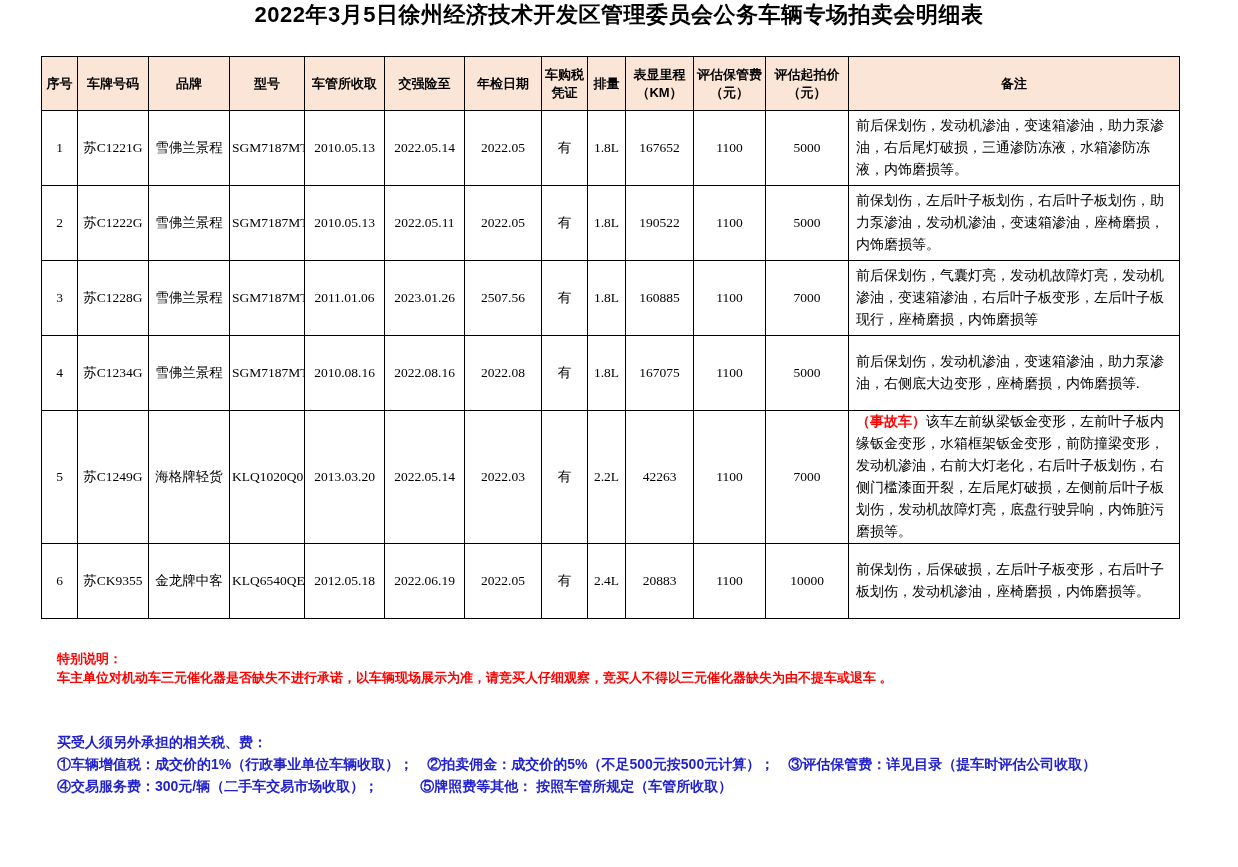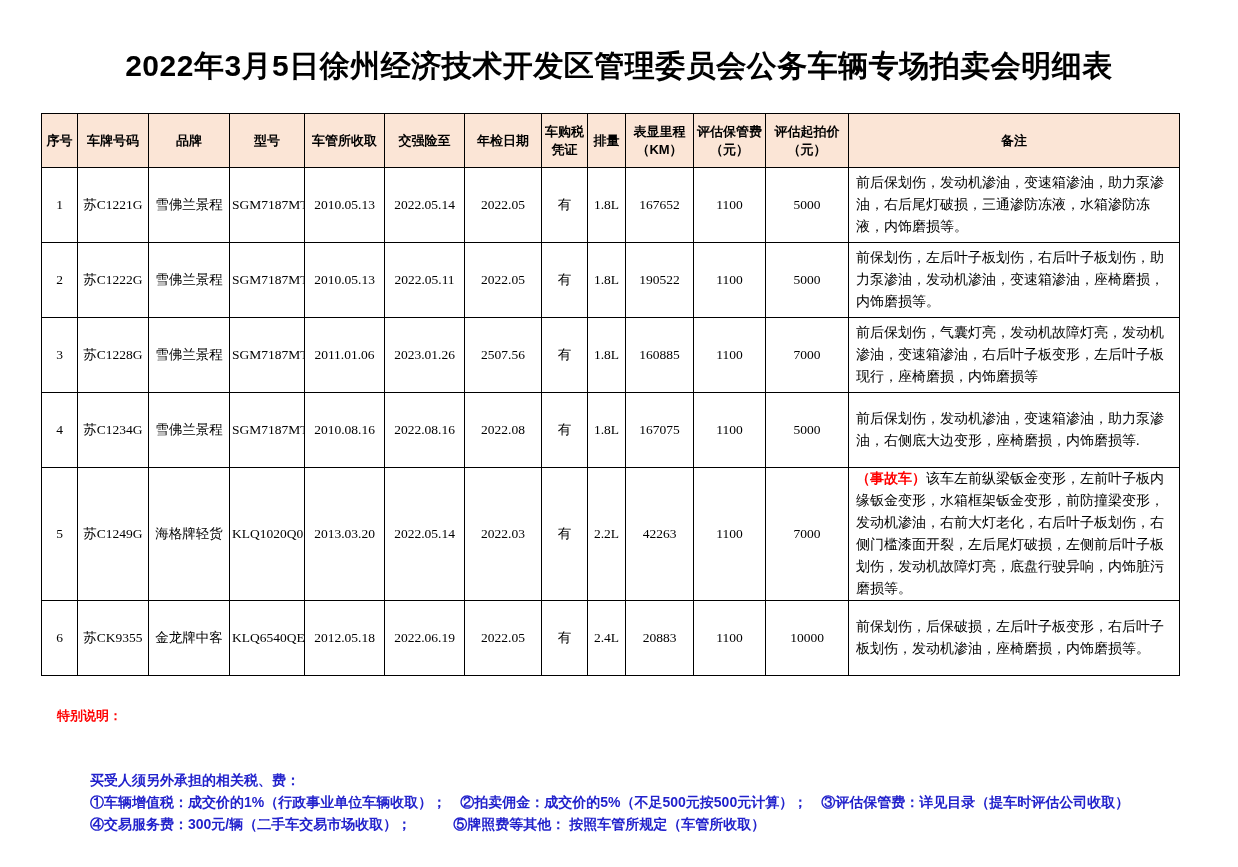--- a/index.html
+++ b/index.html
@@ -9,23 +9,23 @@
     --border:#000000;
   }
   *{box-sizing:border-box;}
   html,body{margin:0;padding:0;}
   body{
     width:1238px;height:867px;background:#ffffff;overflow:hidden;
     font-family:"Liberation Serif", serif;color:#000;
   }
   .page{position:relative;width:1238px;height:867px;}
   .title{
-    margin:0;padding-top:46px;text-align:center;
-    font-family:"Liberation Sans", sans-serif;
-    font-size:30px;font-weight:bold;letter-spacing:0.5px;
+    margin:0;text-align:center;
+    font-family:"Liberation Sans", sans-serif;
+    font-size:22px;font-weight:bold;letter-spacing:0.5px;
   }
   table.vehicle-table{
     margin:26px 0 0 41px;width:1138px;
     border-collapse:collapse;table-layout:fixed;
   }
   .vehicle-table th,.vehicle-table td{
     border:1px solid var(--border);
     text-align:center;vertical-align:middle;
     padding:2px;overflow:hidden;
   }
@@ -41,21 +41,21 @@
     text-align:left;font-size:14px;line-height:22px;padding:0 7px;
   }
   .red-bold{color:var(--accent-red);font-weight:bold;}
   .special-note{
     margin:30px 0 0 57px;
     color:var(--accent-red);font-weight:bold;
     font-family:"Liberation Sans", sans-serif;
     font-size:13px;line-height:19px;
   }
   .fees{
-    margin:44px 0 0 90px;
+    margin:44px 0 0 57px;
     color:var(--accent-blue);font-weight:bold;
     font-family:"Liberation Sans", sans-serif;
     font-size:14px;line-height:22px;
   }
 </style>
 </head>
 <body>
 
 <div class="page">
 
@@ -183,20 +183,21 @@
           <td>20883</td>
           <td>1100</td>
           <td>10000</td>
           <td class="remark">前保划伤，后保破损，左后叶子板变形，右后叶子板划伤，发动机渗油，座椅磨损，内饰磨损等。</td>
         </tr>
       </tbody>
   </table>
 
   <div class="special-note">
     <div>特别说明：</div>
+    <div>车主单位对机动车三元催化器是否缺失不进行承诺，以车辆现场展示为准，请竞买人仔细观察，竞买人不得以三元催化器缺失为由不提车或退车 。</div>
   </div>
 
   <div class="fees">
     <div>买受人须另外承担的相关税、费：</div>
     <div>①车辆增值税：成交价的1%（行政事业单位车辆收取）；　②拍卖佣金：成交价的5%（不足500元按500元计算）；　③评估保管费：详见目录（提车时评估公司收取）</div>
     <div>④交易服务费：300元/辆（二手车交易市场收取）；　　　⑤牌照费等其他： 按照车管所规定（车管所收取）</div>
   </div>
 
 </div>
 

